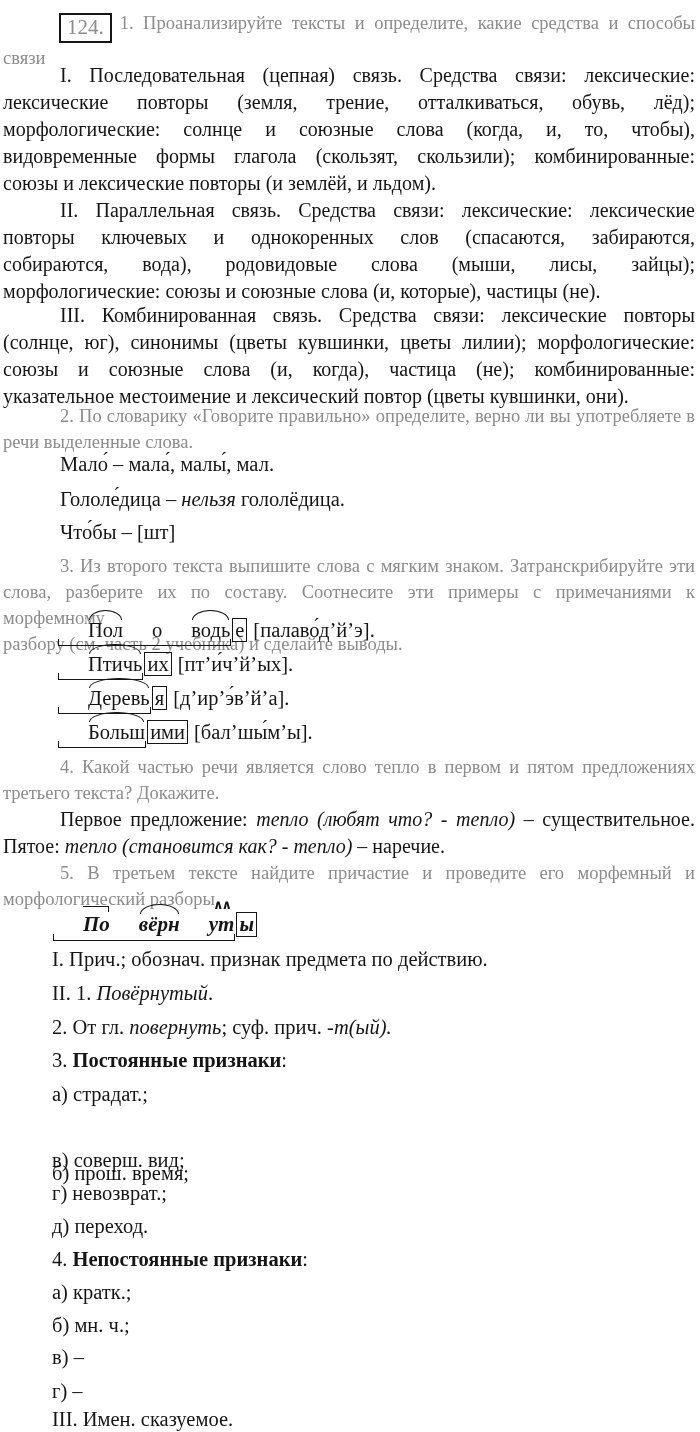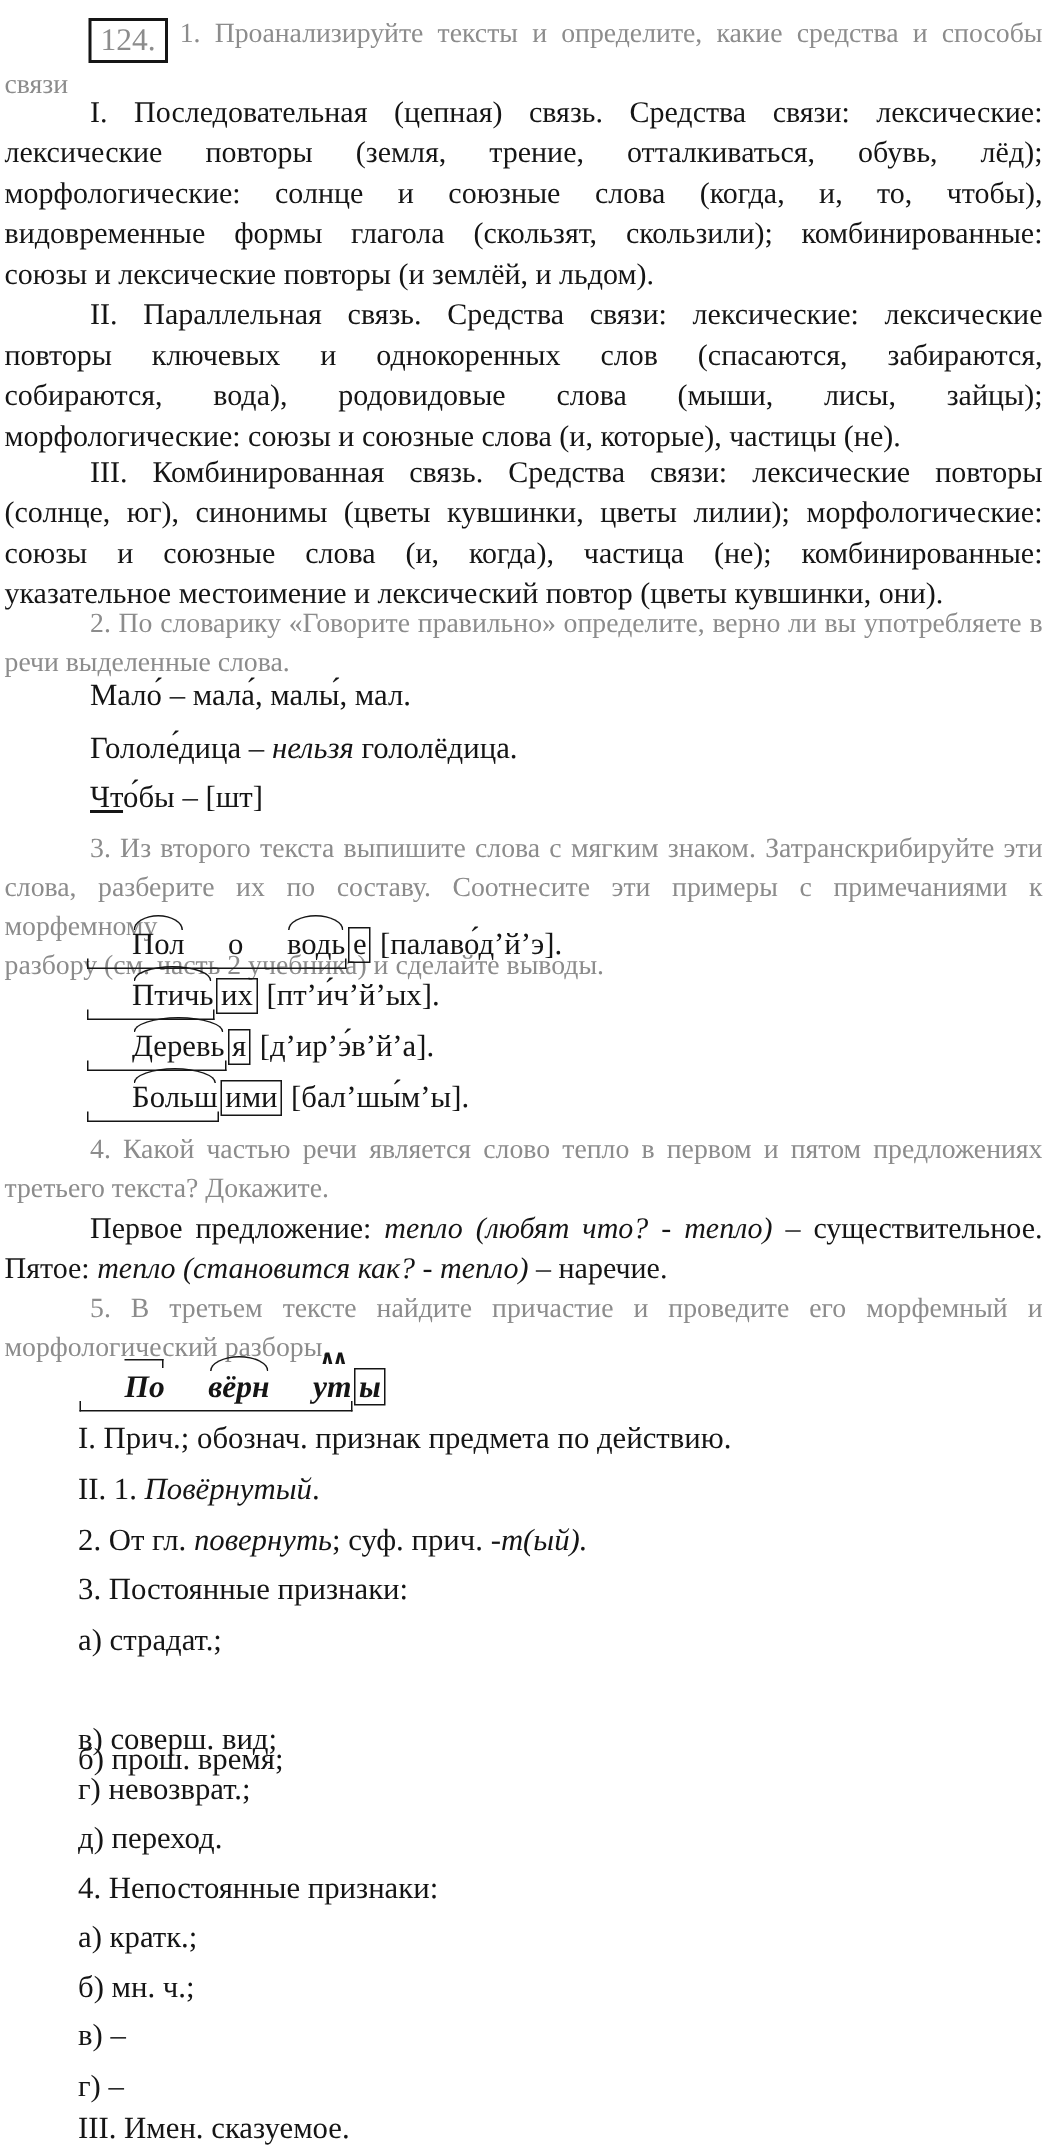--- a/index.html
+++ b/index.html
@@ -16,22 +16,22 @@
   .ind{text-indent:57px;}
   .itemline{font-size:20.5px;line-height:24px;padding-left:49px;}
   .ansline{font-size:20.5px;line-height:24px;padding-left:57px;}
   .numbox{
     display:inline-block;border:2.5px solid #151515;padding:0 6px 1px 6px;
     font-weight:normal;font-size:21px;line-height:25px;margin:0 8px 0 56px;
     vertical-align:-5px;
   }
   .t1first{font-size:18.5px;line-height:30px;}
   .i{font-style:italic;}
-  .b{font-weight:normal;margin-top:10px;}
-  .u{text-decoration:underline;}
+  .b{font-weight:bold;margin-top:10px;}
+  .u{}
   
   .mrow{position:absolute;left:3px;right:5px;padding:12px 0 0 55px;font-size:20.5px;line-height:22px;}
   .mword{display:inline-block;white-space:nowrap;}
   .stem{position:relative;display:inline-block;padding:0 1px;}
   .stem::after{
     content:"";position:absolute;left:0;right:0;bottom:-5px;height:6px;
     border:1.6px solid #151515;border-top:none;
   }
   .seg{position:relative;display:inline-block;margin-left:29px;}
   .arc::before{

